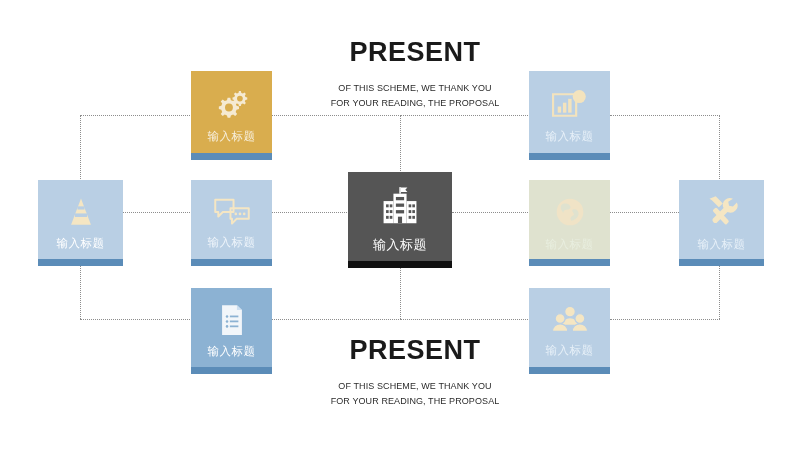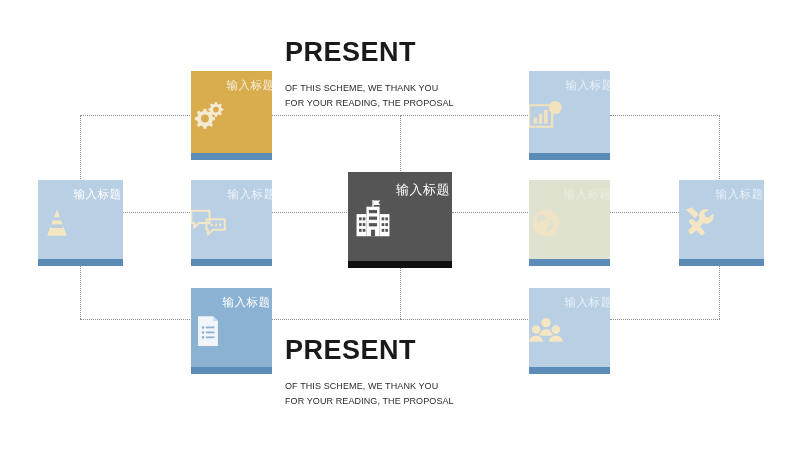--- a/index.html
+++ b/index.html
@@ -20,21 +20,22 @@
   .dot-v {
     position: absolute;
     width: 0;
     border-left: 1.5px dotted #8d8d8d;
   }
 
   
   .card {
     position: absolute;
     display: flex;
-    flex-direction: row;
+    flex-direction: column;
+    align-items: center;
     justify-content: center;
     overflow: hidden;
   }
   .card .icon-wrap {
     display: flex;
     align-items: center;
     justify-content: center;
     flex: 0 0 auto;
   }
   .card .card-label {
@@ -58,20 +59,21 @@
   .c-dark       { background: #555555; }
 
   .bar-blue  { background: #5b8cb8; }
   .bar-black { background: #111111; }
   .lbl-white { color: #ffffff; }
   .lbl-faint { color: #e8eedf; }
 
   
   .heading {
     position: absolute;
+    text-align: center;
     width: 260px;
   }
   .heading .h-title {
     font-size: 27px;
     font-weight: bold;
     color: #1a1a1a;
     letter-spacing: 0.5px;
     line-height: 1.1;
   }
   .heading .h-sub {

